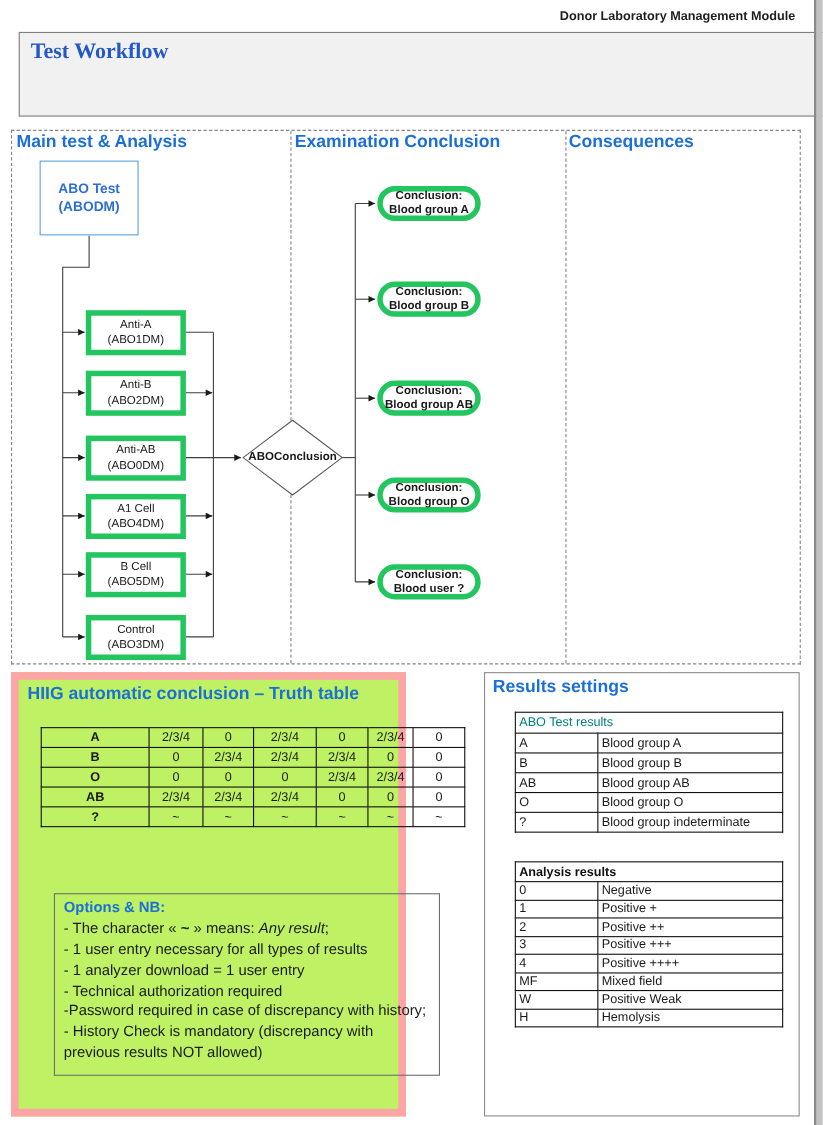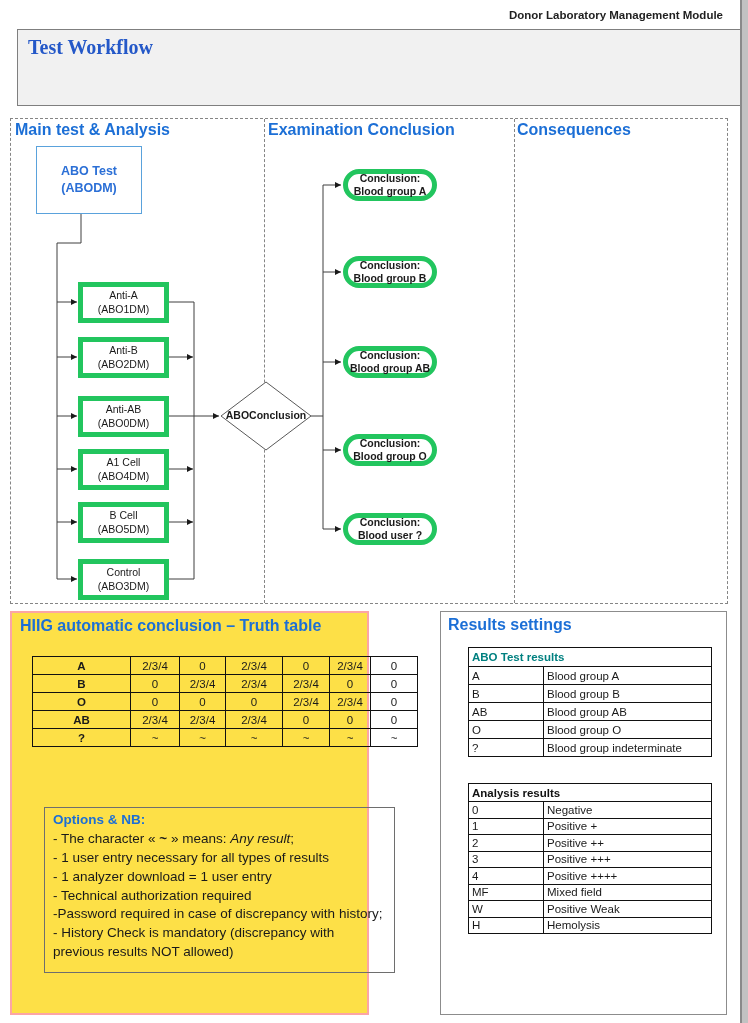--- a/index.html
+++ b/index.html
@@ -29,44 +29,44 @@
   
   .diagram{position:absolute;left:10px;top:118px;width:718px;height:486px;
     border:1px dashed #858585;}
   .col-divider{position:absolute;top:0;height:100%;width:0;border-left:1px dashed #858585;}
   .divider-1{left:253px;} .divider-2{left:503px;}
   .col-header{position:absolute;top:2px;font-size:16px;font-weight:bold;color:var(--accent-blue);white-space:nowrap;}
   .col-h1{left:4px;} .col-h2{left:257px;} .col-h3{left:506px;}
   .connectors{position:absolute;left:0;top:0;width:718px;height:486px;}
   .node{position:absolute;display:flex;flex-direction:column;align-items:center;justify-content:center;
     text-align:center;background:#fff;border:5px solid #22c55e;font-size:10.5px;line-height:1.3;}
-  .root-node{left:25px;top:27px;width:106px;height:68px;border:1px solid var(--node-blue-border);
+  .root-node{left:25px;top:27px;width:90px;height:68px;border:1px solid var(--node-blue-border);
     color:var(--node-blue-text);font-weight:bold;font-size:12.5px;line-height:1.35;}
   .an{left:67px;width:91px;height:41px;}
   .an-0{top:163px;} .an-1{top:218px;} .an-2{top:277px;} .an-3{top:330px;} .an-4{top:383px;} .an-5{top:440px;}
   .diamond-label{position:absolute;left:210px;top:266px;width:90px;height:62px;border:none;background:transparent;
     font-weight:bold;display:flex;flex-direction:row;align-items:center;justify-content:center;text-align:center;
     font-size:10.5px;line-height:1.3;}
   .stadium{left:332px;width:94px;height:32px;border-radius:16px;font-weight:bold;font-size:10.5px;line-height:1.25;}
   .st-0{top:50px;} .st-1{top:137px;} .st-2{top:227px;} .st-3{top:315px;} .st-4{top:394px;}
   
-  .truth-box{position:absolute;left:10px;top:611px;width:359px;height:404px;border:2px solid #fca5a5;background:#fde047;}
+  .truth-box{position:absolute;left:10px;top:611px;width:359px;height:404px;border:7px solid #fca5a5;background:#bef264;}
   .results-box{position:absolute;left:440px;top:611px;width:287px;height:404px;border:1px solid #8c8c8c;background:#fff;}
   .section-title{position:absolute;font-size:16px;font-weight:bold;color:var(--accent-blue);white-space:nowrap;}
   .truth-title{left:8px;top:4px;} .results-title{left:7px;top:4px;}
   table{border-collapse:collapse;table-layout:fixed;}
   .truth-table{position:absolute;left:20px;top:43px;width:385px;font-size:11.5px;}
   .truth-table th,.truth-table td{border:1.5px solid #111;text-align:center;padding:0;height:18px;overflow:hidden;white-space:nowrap;}
   .truth-table th{height:19px;font-weight:bold;}
   .truth-table td.rowlabel{font-weight:bold;}
   .settings-table{position:absolute;width:244px;font-size:11.5px;}
   .settings-table td{border:1.5px solid #111;text-align:left;padding:0 0 0 3px;overflow:hidden;white-space:nowrap;}
   .abo-table{left:27px;top:35px;}
   .abo-table td{height:18px;}
-  .abo-table .thead td{font-weight:bold;color:var(--teal);height:19px;}
+  .abo-table .thead td{font-weight:normal;color:var(--teal);height:19px;}
   .ana-table{left:27px;top:171px;}
   .ana-table td{height:16.5px;}
   .ana-table .thead td{font-weight:bold;color:#111;height:18px;}
   .settings-table col.k{width:75px;}
   .options-box{position:absolute;left:32px;top:194px;width:351px;min-height:166px;
     border:1px solid #6e6e6e;padding:3px 8px 6px 8px;font-size:13.5px;line-height:1.4;}
   .options-title{color:var(--accent-blue);font-weight:bold;}
   .nb-line i{font-style:italic;}
   .nb-line b{font-weight:bold;}
 </style>

